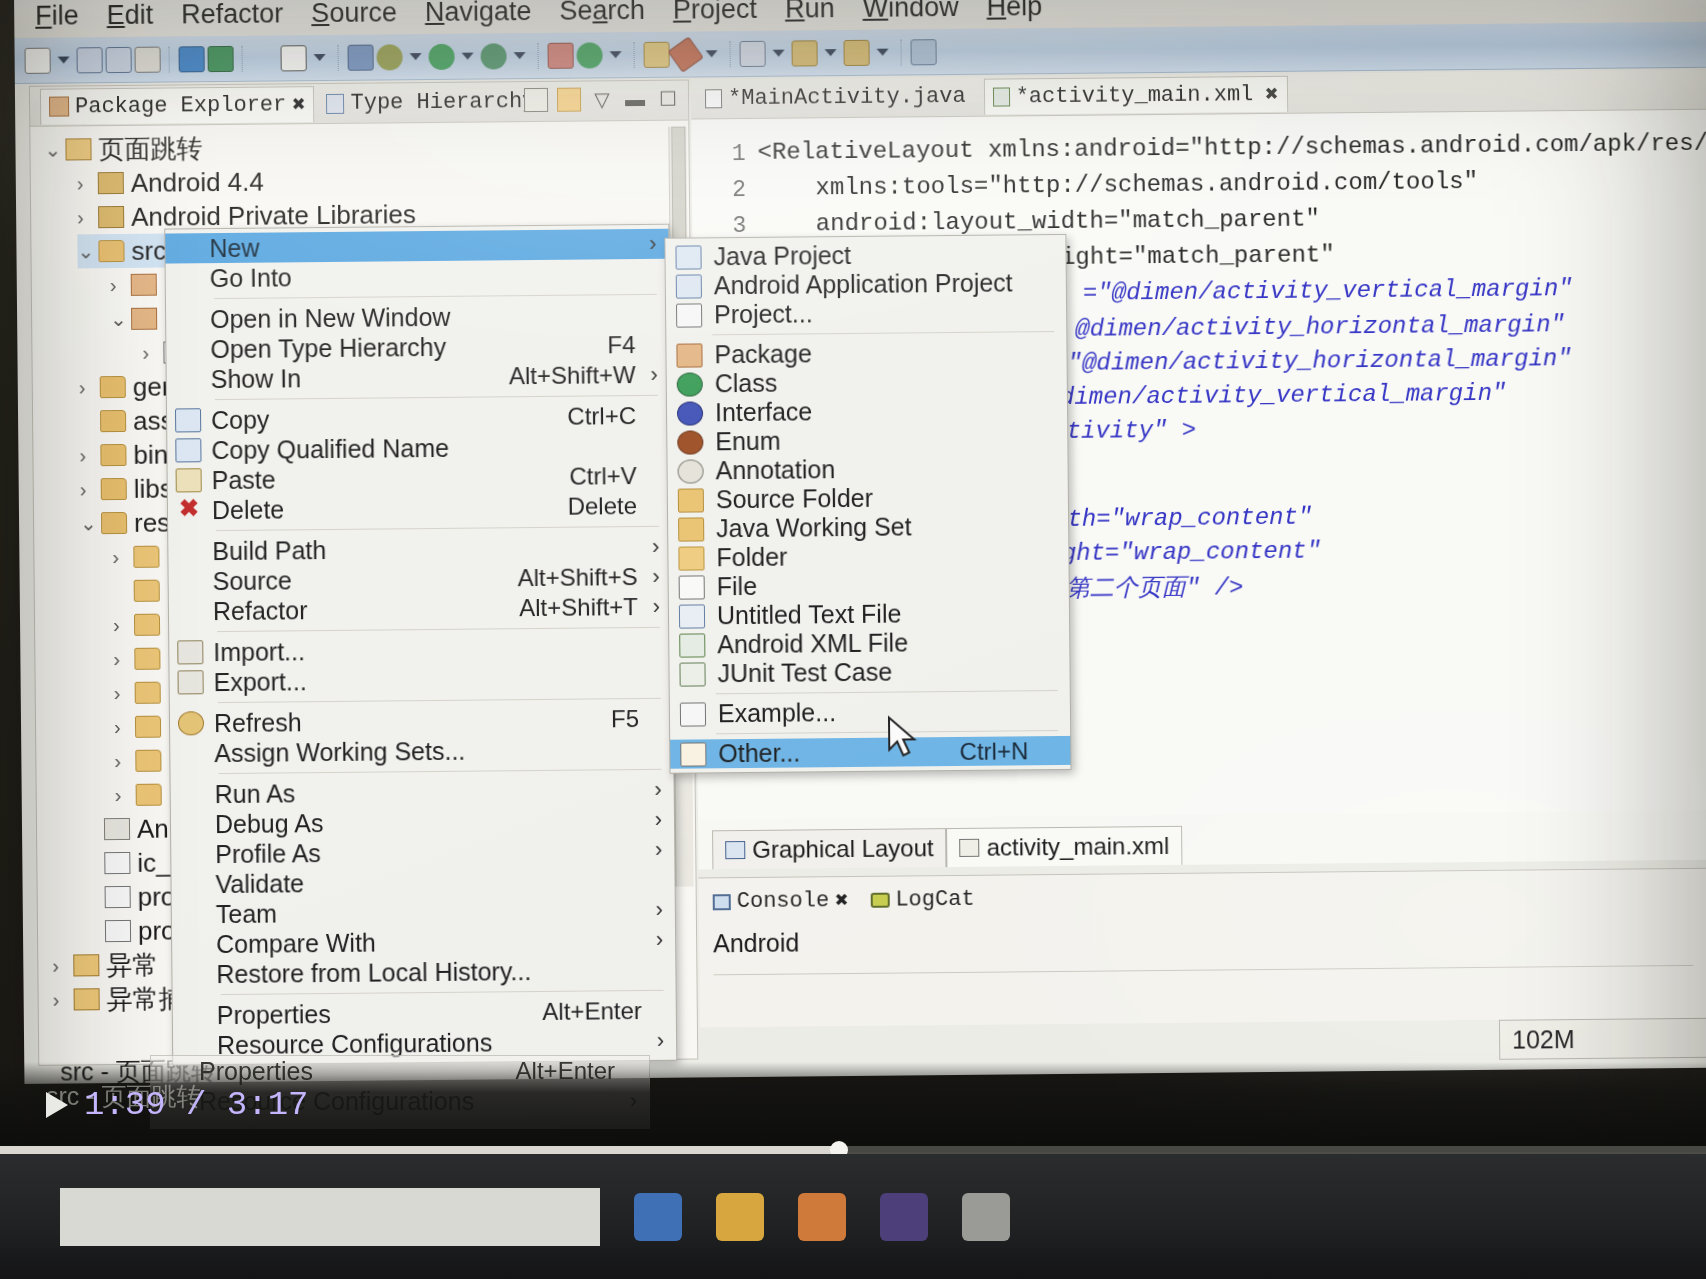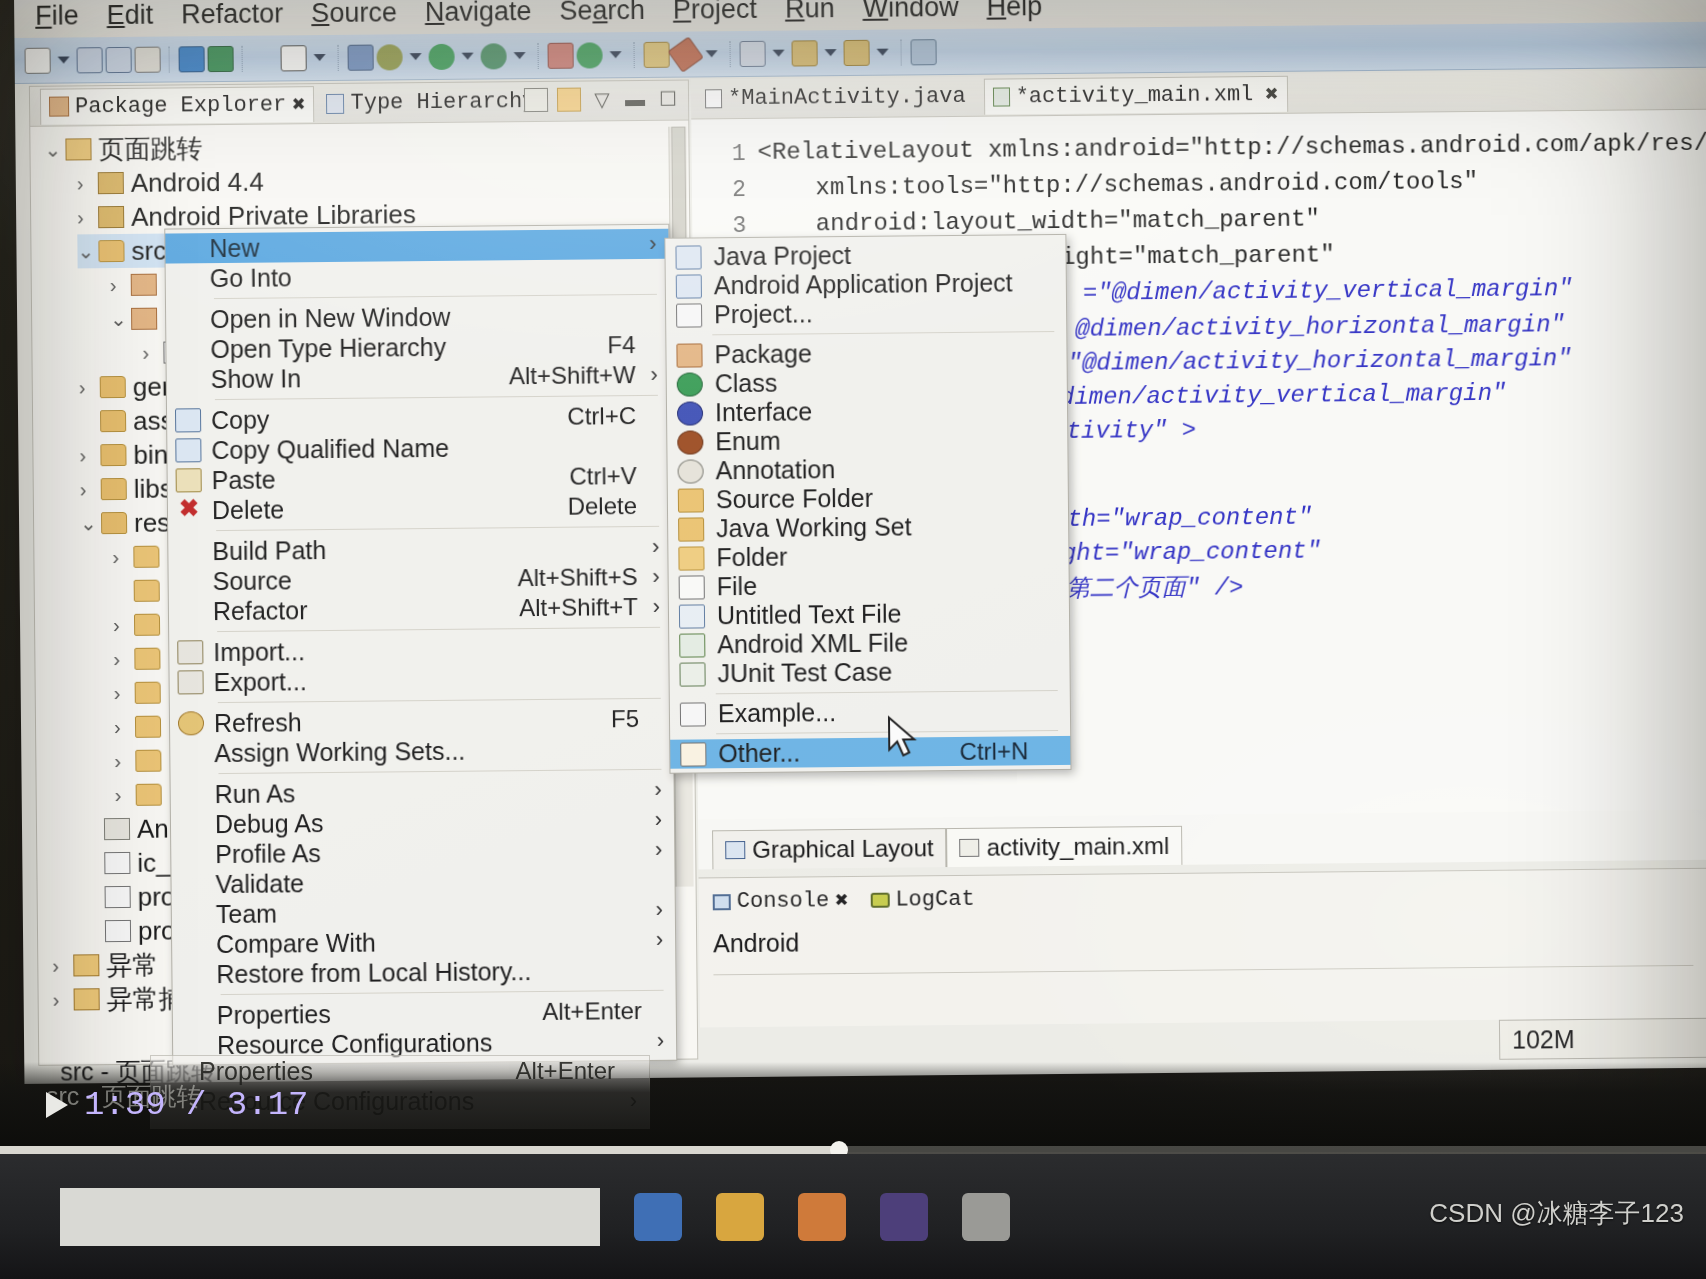--- a/index.html
+++ b/index.html
@@ -777,17 +777,16 @@
 
   <div id="taskbar">
     <div id="tb-left"></div>
     <div class="tbicon" style="background:#3f6fb5;"></div>
     <div class="tbicon" style="background:#d8a63f;"></div>
     <div class="tbicon" style="background:#cf7a3a;"></div>
     <div class="tbicon" style="background:#4d3f7a;"></div>
     <div class="tbicon" style="background:#9a9a96;"></div>
   </div>
 
-  <div id="watermark">CSDN @冰糖李子123</div>
 
   <div class="glare"></div>
   <div class="vignette"></div>
 </div>
 
 </body></html>

